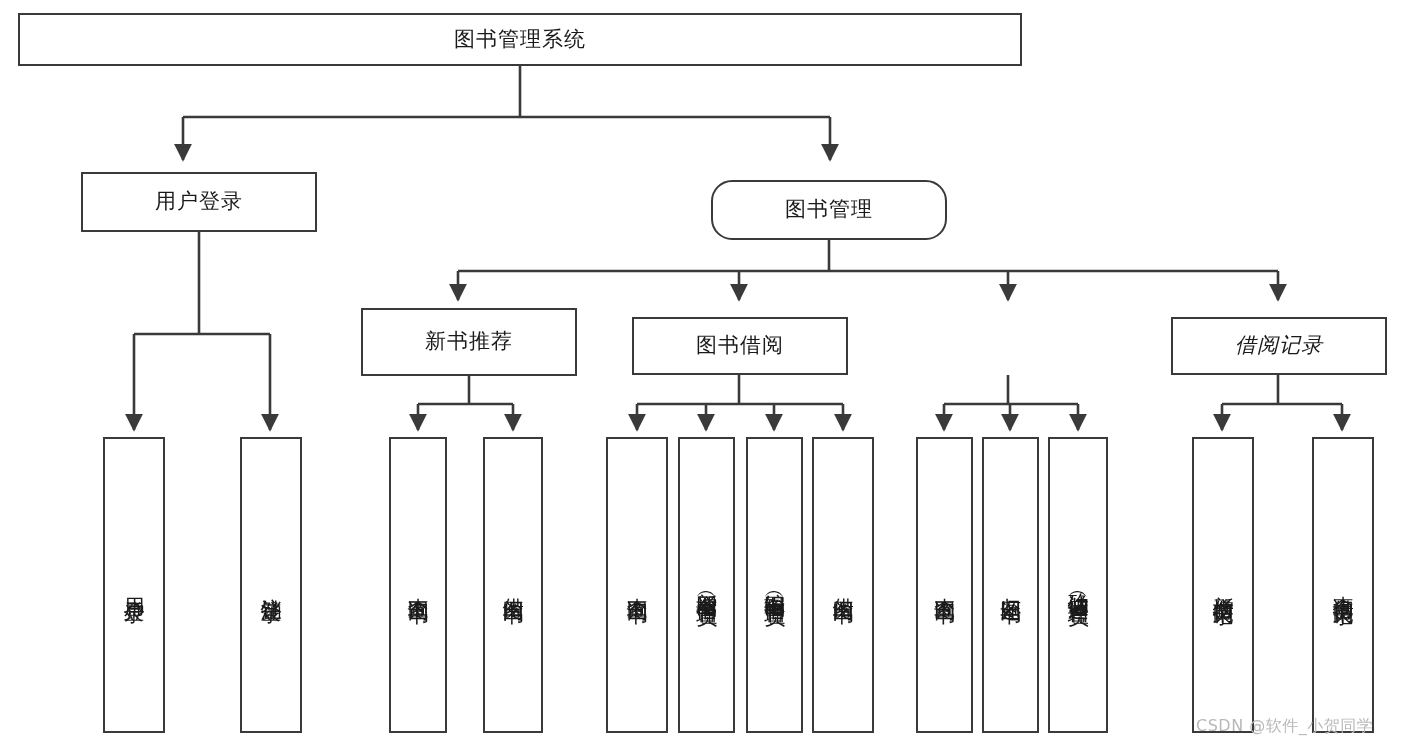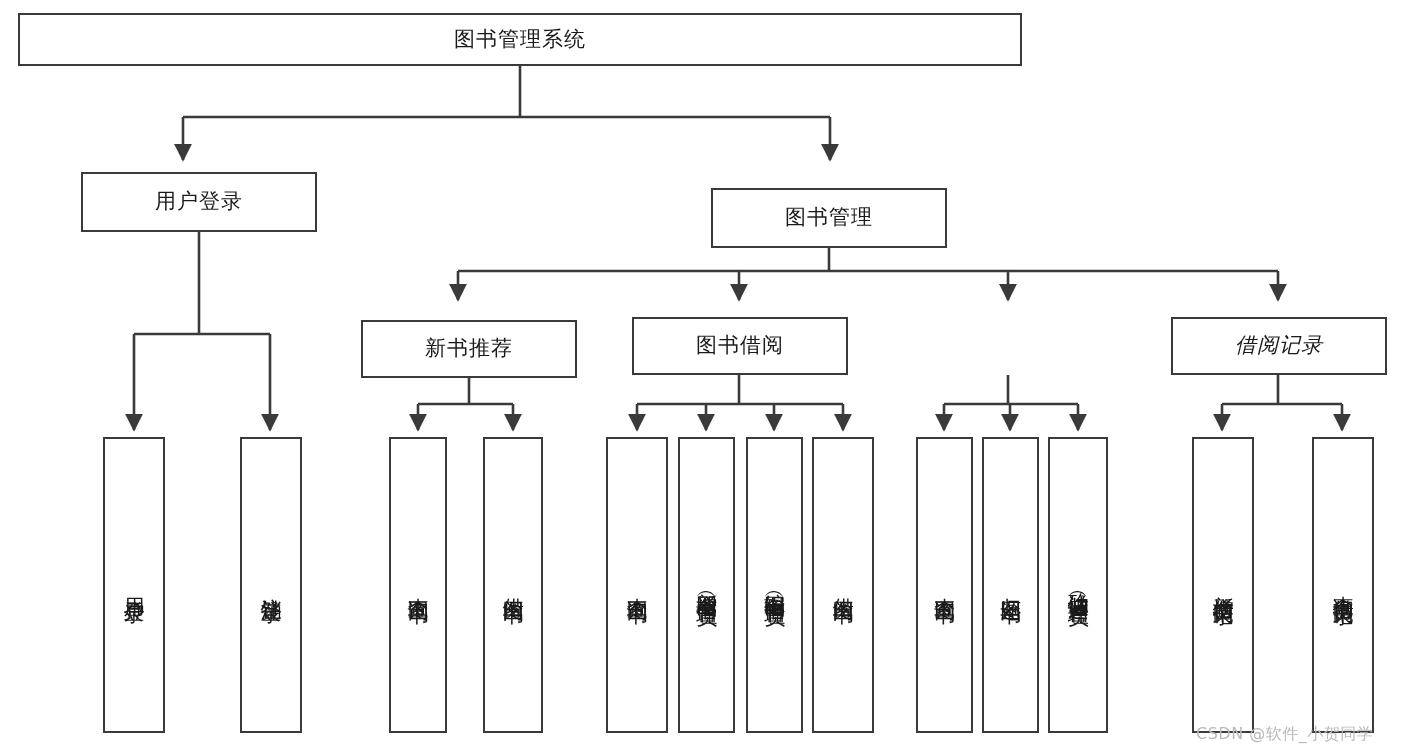--- a/index.html
+++ b/index.html
@@ -45,21 +45,20 @@
     display: block;
     white-space: nowrap;
   }
   .wm {
     position: absolute;
     font-size: 16px;
     color: #b9b9b9;
     white-space: nowrap;
     letter-spacing: 0.5px;
     pointer-events: none;
-    margin-top: 8px;
   }
   svg.edges {
     position: absolute;
     left: 0;
     top: 0;
     width: 1405px;
     height: 747px;
     pointer-events: none;
   }
 </style>
@@ -118,25 +117,25 @@
     </g>
   </svg>
 
   <div class="node horizontal" style="left:18px; top:13px; width:1004px; height:53px;">
     <span>图书管理系统</span>
   </div>
 
   <div class="node horizontal" style="left:81px; top:172px; width:236px; height:60px;">
     <span>用户登录</span>
   </div>
-  <div class="node horizontal" style="left:711px; top:188px; width:236px; height:60px;">
+  <div class="node horizontal" style="left:711px; top:180px; width:236px; height:60px;border-radius:21px;">
     <span>图书管理</span>
   </div>
 
-  <div class="node horizontal" style="left:361px; top:320px; width:216px; height:58px;text-align:center;">
+  <div class="node horizontal" style="left:361px; top:308px; width:216px; height:68px;text-align:center;">
     <span>新书推荐</span>
   </div>
   <div class="node horizontal" style="left:632px; top:317px; width:216px; height:58px;">
     <span>图书借阅</span>
   </div>
   <div class="node horizontal" style="left:1171px; top:317px; width:216px; height:58px;font-style:italic;">
     <span>借阅记录</span>
   </div>
 
   <div class="node vertical" style="left:103px; top:437px; width:62px; height:296px;">

